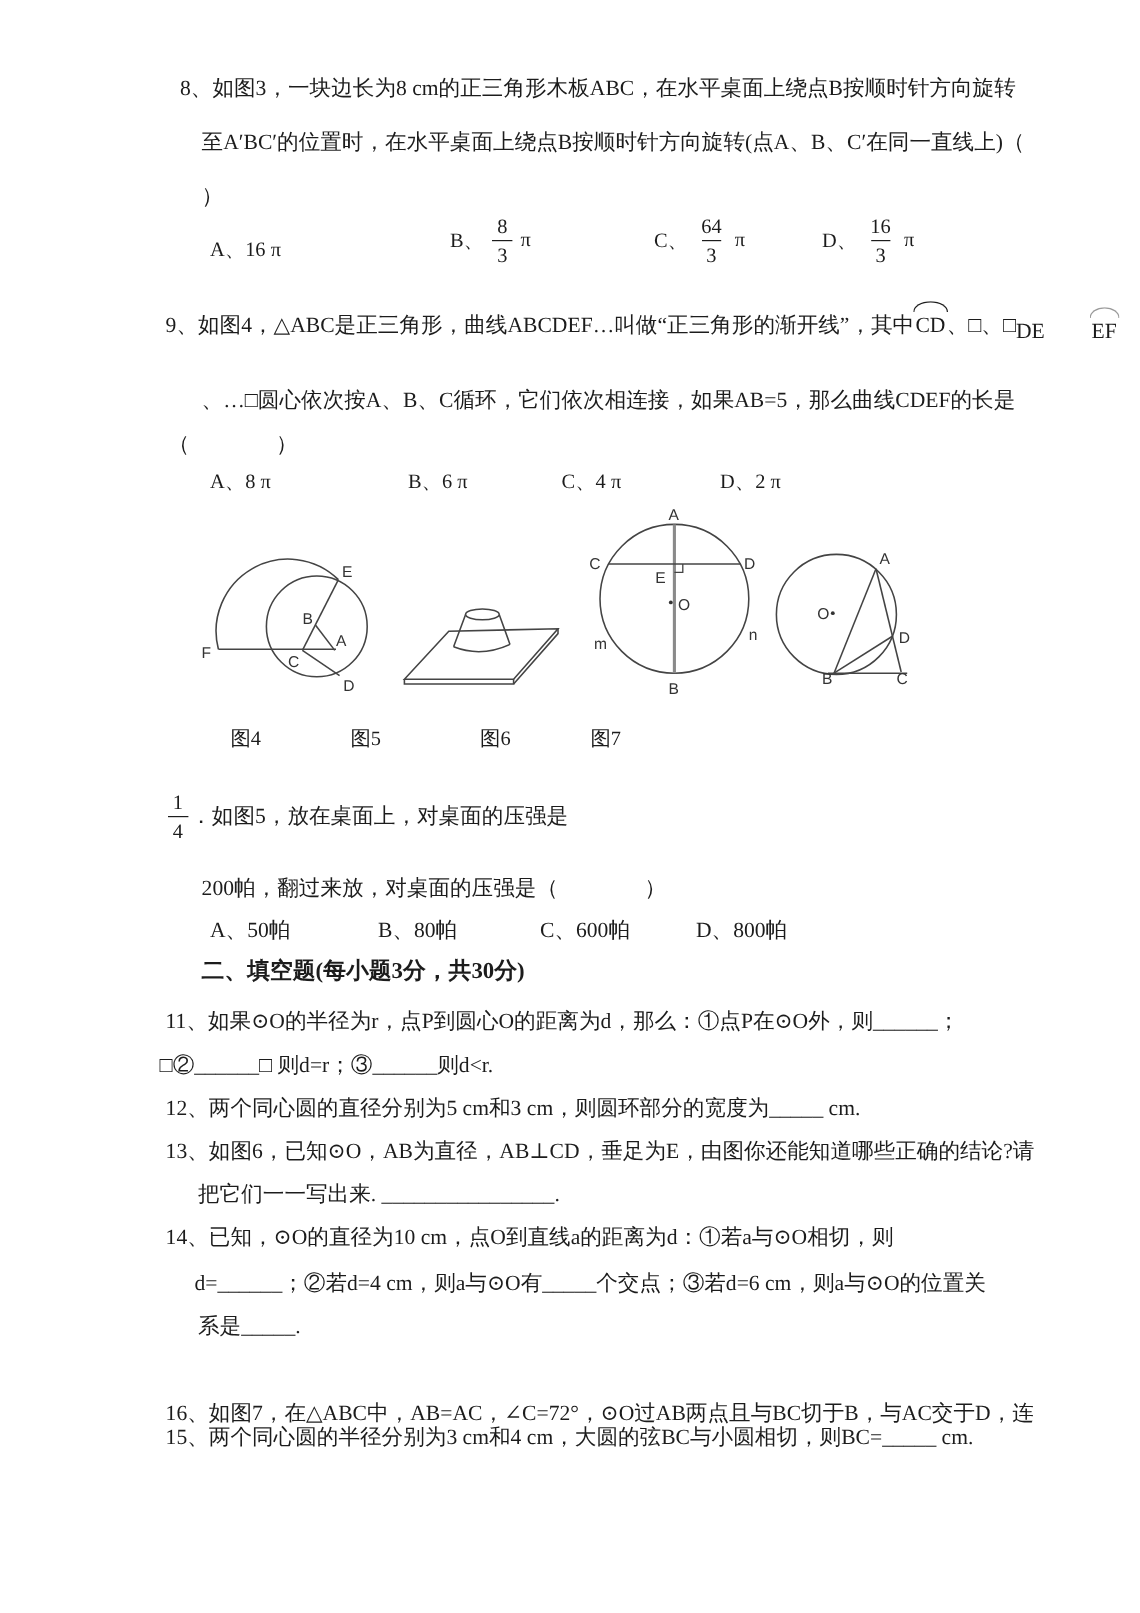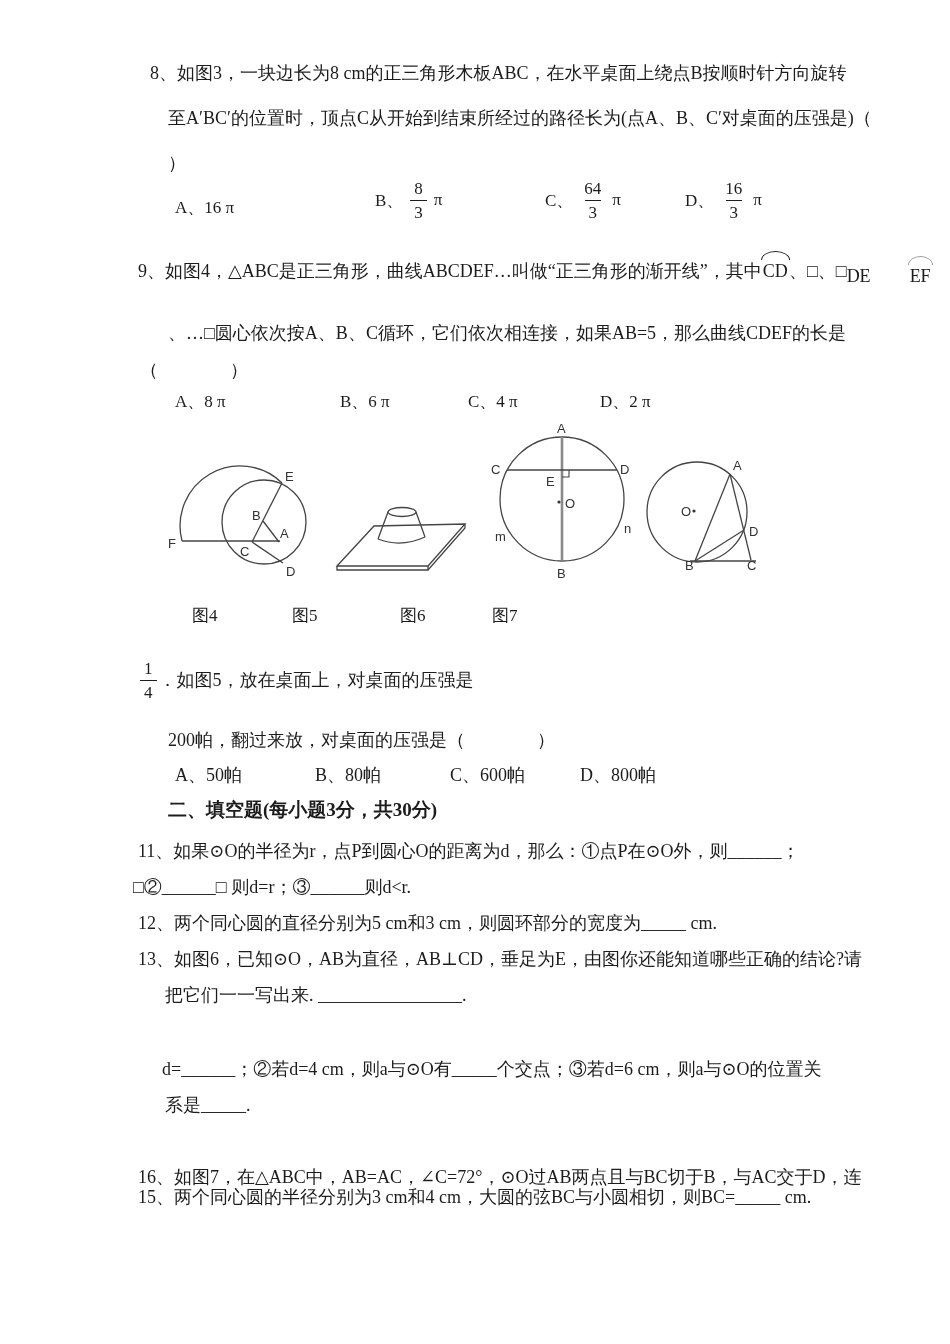--- a/index.html
+++ b/index.html
@@ -37,21 +37,21 @@
   svg{position:absolute;overflow:visible;}
   svg text{font-family:"Liberation Sans","DejaVu Sans",sans-serif;font-size:13px;fill:#333;}
   .cap{position:absolute;font-size:17px;}
 </style>
 </head>
 <body>
 
 <div class="page">
 
   <div class="line" style="top:60px;left:138px;margin-left:12px;">8、如图3，一块边长为8 cm的正三角形木板ABC，在水平桌面上绕点B按顺时针方向旋转</div>
-  <div class="line" style="top:105px;left:168px;">至A′BC′的位置时，顶点C从开始到结束所经过的路径长为(点A、B、C′对桌面的压强是)（</div>
+  <div class="line" style="top:105px;left:168px;">至A′BC′的位置时，在水平桌面上绕点B按顺时针方向旋转(点A、B、C′在同一直线上)（</div>
   <div class="line" style="top:150px;left:168px;">）</div>
 
   <div class="opt" style="top:196px;left:175px;">A、16 π</div>
   <div class="opt optfrac" style="top:172px;left:375px;">
     <span>B、</span>
     <span class="frac">
       <span class="num">8</span>
       <span class="den">3</span>
     </span>
     <span>π</span>
@@ -160,20 +160,21 @@
   <div class="line bold" style="top:797px;left:138px;margin-left:30px;">二、填空题(每小题3分，共30分)</div>
 
   <div class="line" style="top:838px;left:138px;">11、如果⊙O的半径为r，点P到圆心O的距离为d，那么：①点P在⊙O外，则______；</div>
   <div class="line" style="top:874px;left:133px;">□②______□ 则d=r；③______则d&lt;r.</div>
 
   <div class="line" style="top:910px;left:138px;">12、两个同心圆的直径分别为5 cm和3 cm，则圆环部分的宽度为_____ cm.</div>
 
   <div class="line" style="top:946px;left:138px;">13、如图6，已知⊙O，AB为直径，AB⊥CD，垂足为E，由图你还能知道哪些正确的结论?请</div>
   <div class="line" style="top:982px;left:165px;">把它们一一写出来. ________________.</div>
 
+  <div class="line" style="top:1018px;left:138px;">14、已知，⊙O的直径为10 cm，点O到直线a的距离为d：①若a与⊙O相切，则</div>
   <div class="line" style="top:1056px;left:162px;">d=______；②若d=4 cm，则a与⊙O有_____个交点；③若d=6 cm，则a与⊙O的位置关</div>
   <div class="line" style="top:1092px;left:165px;">系是_____.</div>
 
   <div class="line" style="top:1184px;left:138px;">15、两个同心圆的半径分别为3 cm和4 cm，大圆的弦BC与小圆相切，则BC=_____ cm.</div>
 
   <div class="line" style="top:1164px;left:138px;">16、如图7，在△ABC中，AB=AC，∠C=72°，⊙O过AB两点且与BC切于B，与AC交于D，连</div>
 
 </div>
 
 </body></html>

